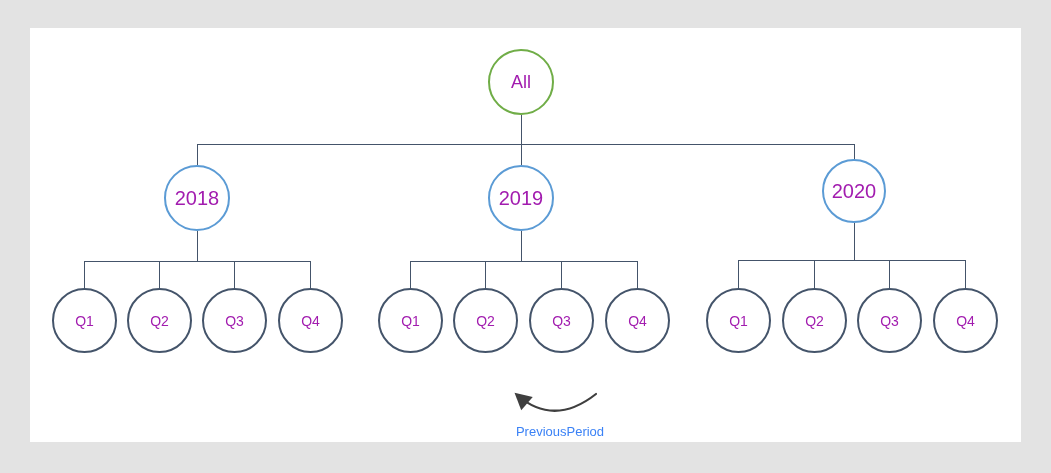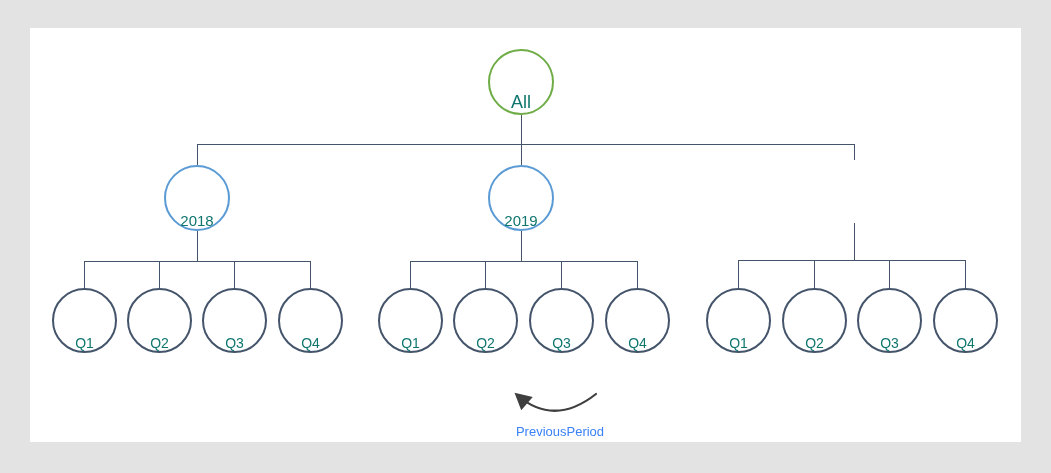--- a/index.html
+++ b/index.html
@@ -19,34 +19,34 @@
     left: 30px; top: 28px;
     width: 991px; height: 414px;
     background: #ffffff;
   }
   .node {
     position: absolute;
     box-sizing: border-box;
     border-radius: 50%;
     background: #ffffff;
     display: flex;
-    align-items: flex-end;
+    align-items: center;
     justify-content: center;
-    color: #0f766e;
+    color: #a21caf;
     z-index: 2;
   }
   .node.root {
     width: 66px; height: 66px;
     border: 2px solid #70AD47;
     font-size: 18px;
   }
   .node.yr {
     width: 66px; height: 66px;
     border: 2px solid #5B9BD5;
-    font-size: 15px;
+    font-size: 20px;
   }
   .node.yr.small {
     width: 64px; height: 64px;
   }
   .node.q {
     width: 65px; height: 65px;
     border: 2.5px solid #44546A;
     font-size: 14px;
   }
   .line {
@@ -105,20 +105,23 @@
     <div class="node root" style="left:458px; top:21px;">
       <span>All</span>
     </div>
 
     <div class="node yr" style="left:134px; top:137px;">
       <span>2018</span>
     </div>
     <div class="node yr" style="left:458px; top:137px;">
       <span>2019</span>
     </div>
+    <div class="node yr small" style="left:792px; top:131px;">
+      <span>2020</span>
+    </div>
 
     <div class="node q" style="left:22px;  top:260px;">
       <span>Q1</span>
     </div>
     <div class="node q" style="left:97px;  top:260px;">
       <span>Q2</span>
     </div>
     <div class="node q" style="left:172px; top:260px;">
       <span>Q3</span>
     </div>

